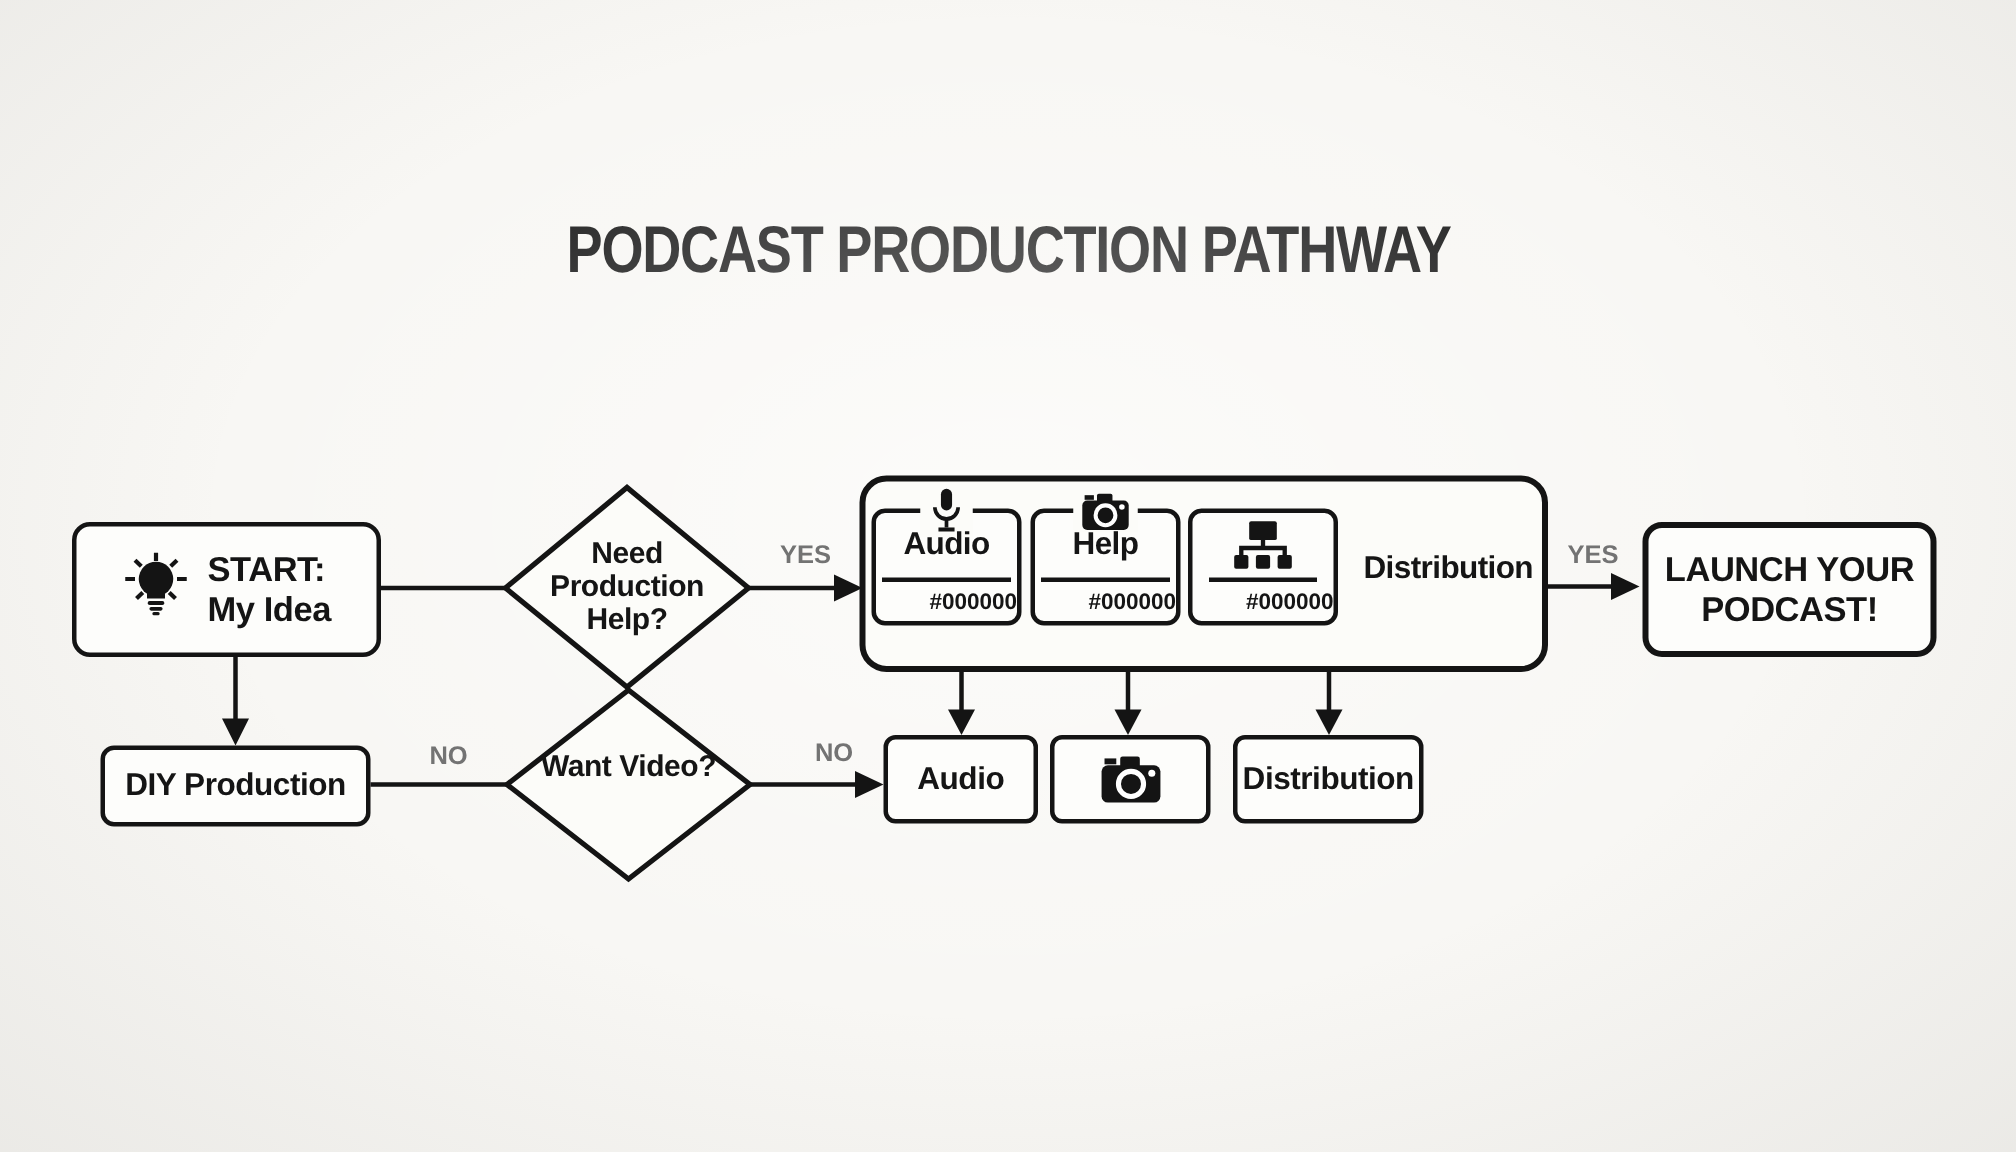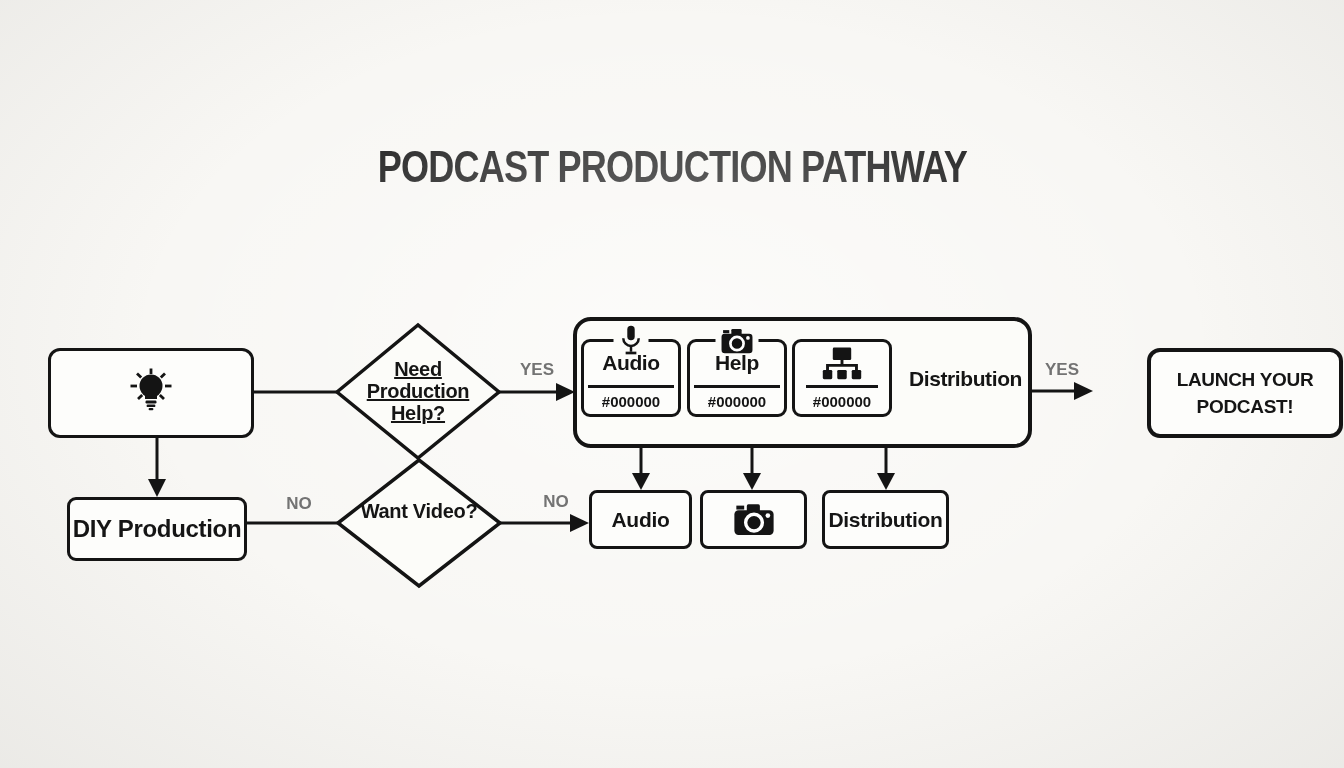--- a/index.html
+++ b/index.html
@@ -34,51 +34,51 @@
   }
   .preline{white-space:pre-line;}
   
   .start{left:48px;top:348px;width:206px;height:90px;border-radius:12px;gap:11px;padding:0 6px;}
   .start .txt{font-size:23px;line-height:27px;text-align:left;}
   
   .dlabel{
     position:absolute;z-index:2;text-align:center;font-weight:bold;
     color:#151515;letter-spacing:-.3px;
   }
-  .dlabel1{left:348px;top:358px;width:140px;font-size:20px;line-height:22px;text-decoration:underline;}
+  .dlabel1{left:348px;top:358px;width:140px;font-size:20px;line-height:22px;}
   .dlabel2{left:344px;top:500px;width:150px;font-size:20px;}
   
   .elabel{position:absolute;z-index:2;font-weight:bold;font-size:17px;color:#737373;text-align:center;width:44px;}
   
   .pro{
     left:573px;top:317px;width:459px;height:131px;
     border-width:4px;border-radius:18px;background:#fcfcf9;
     display:block;
   }
   .card{
     position:absolute;box-sizing:border-box;top:18px;width:100px;height:78px;
     background:#fdfdfb;border:3px solid #141414;border-radius:9px;
   }
   .card-audio{left:4px;}
   .card-video{left:110px;}
   .card-dist{left:215px;}
   .card .ctitle{position:absolute;left:0;right:0;top:9px;text-align:center;font-size:21px;font-weight:bold;letter-spacing:-.4px;}
   .card .sep{position:absolute;height:3px;background:#141414;bottom:26px;left:4px;right:4px;}
   .card-dist .sep{left:11px;right:11px;}
-  .card .hex{position:absolute;left:0;right:0;bottom:4px;text-align:center;font-size:15px;font-weight:bold;letter-spacing:0;}
+  .card .hex{position:absolute;left:0;right:0;bottom:4px;text-align:right;font-size:15px;font-weight:bold;letter-spacing:0;}
   .card .topicon{
     position:absolute;left:50%;top:0;transform:translate(-50%,-52%);
     background:#fcfcf9;padding:0 5px;line-height:0;
   }
   .card .inicon{position:absolute;left:50%;top:4px;transform:translateX(-50%);line-height:0;}
   .pro .sidelabel{position:absolute;left:318px;top:46px;width:141px;text-align:center;font-size:21px;font-weight:bold;letter-spacing:-.4px;}
   
-  .launch{left:1147px;top:348px;width:196px;height:90px;border-width:4px;border-radius:13px;font-size:19px;line-height:27px;text-align:center;}
-  
-  .diy{left:67px;top:497px;width:180px;height:64px;border-radius:9px;font-size:24px;}
+  .launch{left:1095px;top:348px;width:196px;height:90px;border-width:4px;border-radius:13px;font-size:23px;line-height:27px;text-align:center;}
+  
+  .diy{left:67px;top:497px;width:180px;height:54px;border-radius:9px;font-size:21px;}
   
   .step{top:490px;height:59px;border-radius:8px;font-size:21px;}
   .step-audio{left:589px;width:103px;}
   .step-video{left:700px;width:107px;}
   .step-dist{left:822px;width:127px;font-size:21px;}
   .icon{line-height:0;}
 </style>
 </head>
 <body>
 
@@ -127,20 +127,22 @@
           <line x1="22" y1="1.5" x2="22" y2="7"></line>
           <line x1="8" y1="6.5" x2="12.2" y2="10.5"></line>
           <line x1="36" y1="6.5" x2="31.8" y2="10.5"></line>
           <line x1="1.5" y1="19" x2="8" y2="19"></line>
           <line x1="42.5" y1="19" x2="36" y2="19"></line>
           <line x1="9" y1="32" x2="13.2" y2="28"></line>
           <line x1="35" y1="32" x2="30.8" y2="28"></line>
         </g>
       </svg>
     </span>
+    <span class="txt preline">START:
+My Idea</span>
   </div>
 
   <div class="dlabel dlabel1 preline">Need
 Production
 Help?</div>
 
   <div class="elabel" style="left:515px;top:360px;">YES</div>
   <div class="elabel" style="left:1040px;top:360px;">YES</div>
   <div class="elabel" style="left:277px;top:494px;width:44px;">NO</div>
   <div class="elabel" style="left:534px;top:492px;">NO</div>

